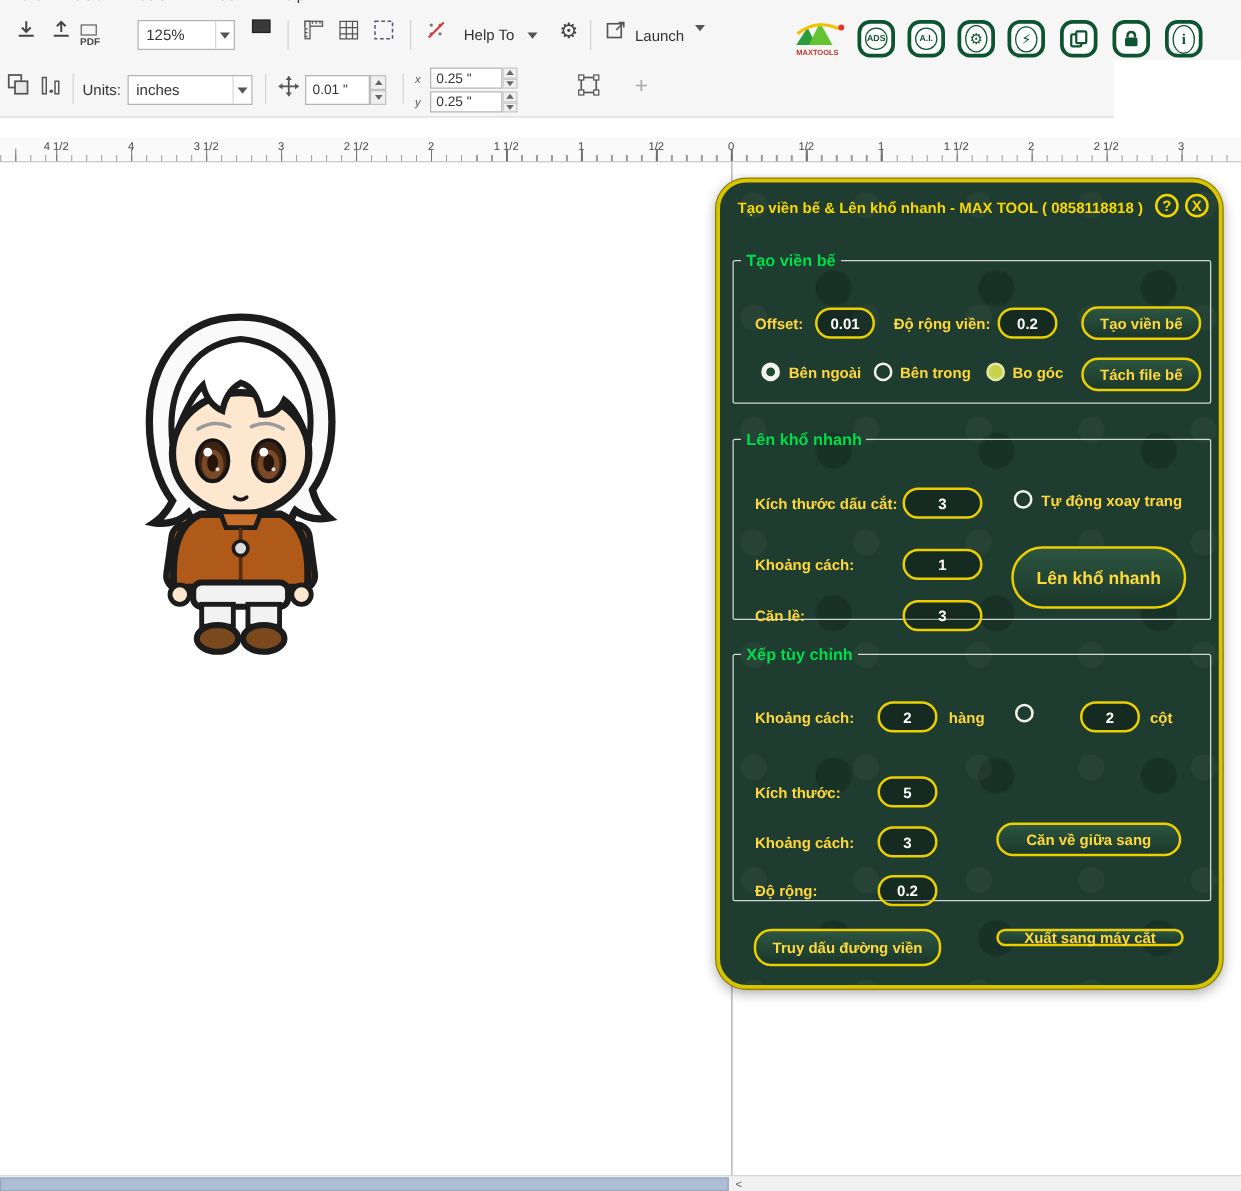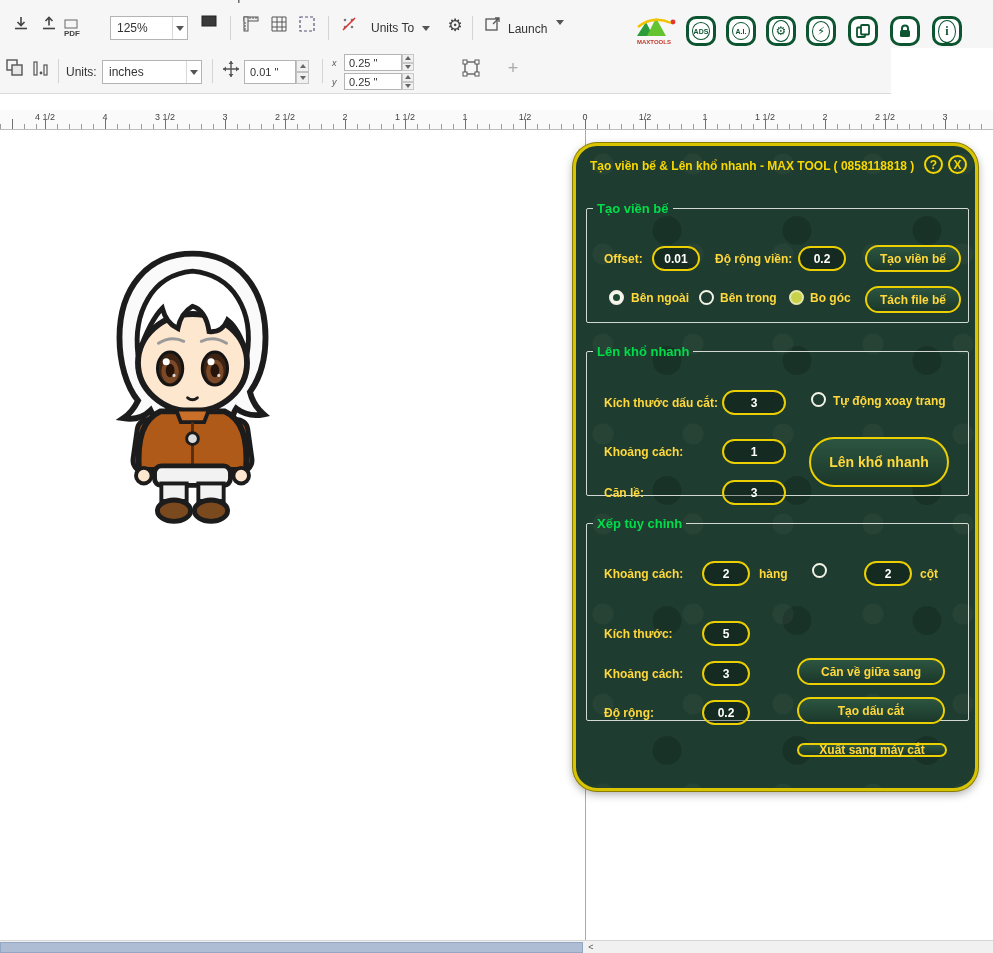--- a/index.html
+++ b/index.html
@@ -140,21 +140,21 @@
     <div class="tbtn" style="left:336px;top:7px">
       <svg width="18" height="18" viewBox="0 0 18 18">
           <circle cx="5" cy="5" r="1.3" fill="#777"></circle>
           <circle cx="12" cy="5" r="1.3" fill="#777"></circle>
           <circle cx="5" cy="12" r="1.3" fill="#777"></circle>
           <circle cx="12" cy="12" r="1.3" fill="#777"></circle>
           <path d="M3 15L15 3" stroke="#d33" stroke-width="1.6"></path>
         </svg>
     </div>
     <div class="combo" style="left:364px;top:8px;width:70px;border-color:transparent;background:transparent">
-      <span class="ctext">Units To</span>
+      <span class="ctext">Help To</span>
       <span class="carrow" style="border-left:none">
           <span class="tri-down"></span>
         </span>
     </div>
     <div class="tbtn" style="left:442px;top:7px;font-size:17px">
       <span>⚙</span>
     </div>
     <div class="tsep" style="left:472px"></div>
     <div class="tbtn" style="left:480px;top:7px">
       <svg width="18" height="18" viewBox="0 0 18 18">
@@ -401,23 +401,23 @@
 
       <span class="plabel" style="left:17px;top:96px">Kích thước:</span>
       <input class="pinput" style="left: 115px; top: 90px; width: 48px;" value="5">
 
       <span class="plabel" style="left:17px;top:136px">Khoảng cách:</span>
       <input class="pinput" style="left: 115px; top: 130px; width: 48px;" value="3">
       <button class="pbtn" style="left:210px;top:127px;width:148px">Căn về giữa sang</button>
 
       <span class="plabel" style="left:17px;top:175px">Độ rộng:</span>
       <input class="pinput" style="left: 115px; top: 169px; width: 48px;" value="0.2">
-      <button class="pbtn" style="left:210px;top:166px;width:148px">Tạo dấu cắt</button>
     </fieldset>
 
+    <button class="pbtn" style="left:27px;top:597px;width:150px;height:30px;position:absolute">Truy dấu đường viền</button>
     <button class="pbtn" style="left:221px;top:597px;width:150px;height:14px;position:absolute">Xuất sang máy cắt</button>
   </div>
 
   <div class="hscroll">
     <div class="hthumb"></div>
     <div class="harrow">&lt;</div>
   </div>
 
 </div>
 

